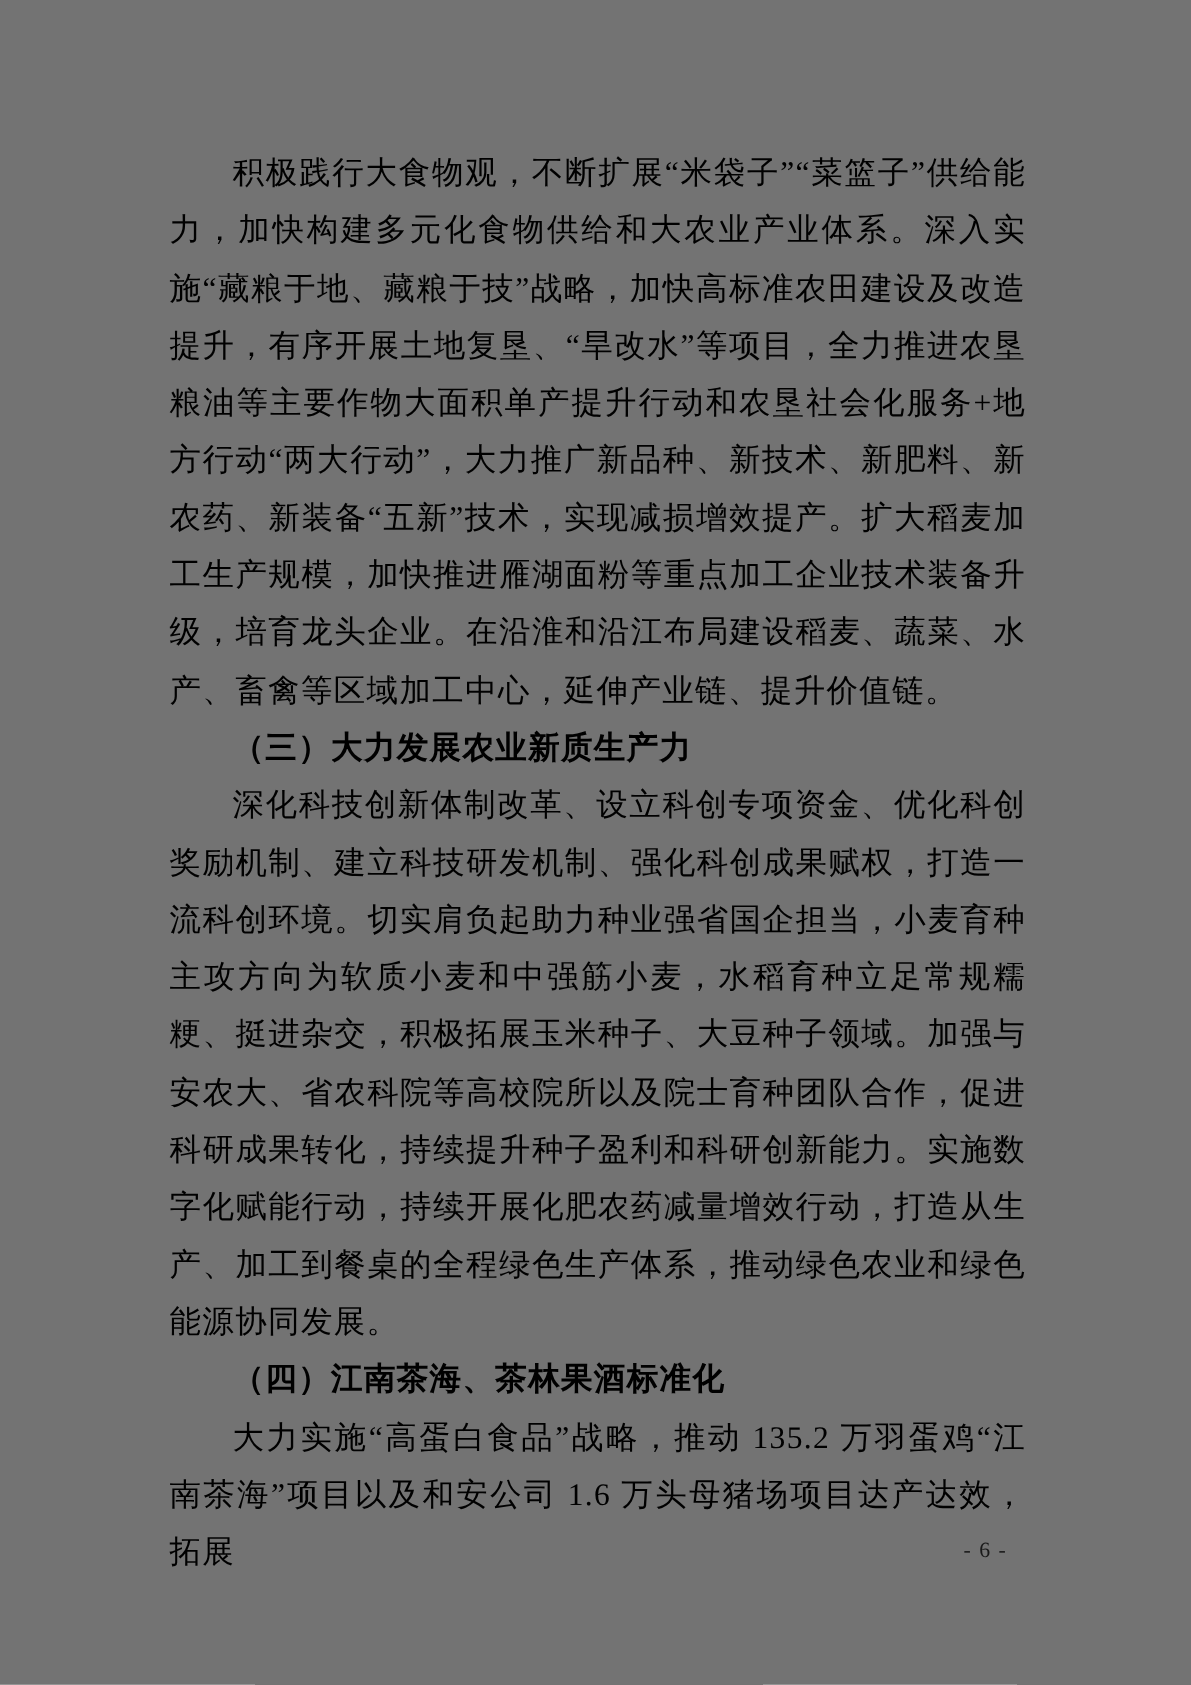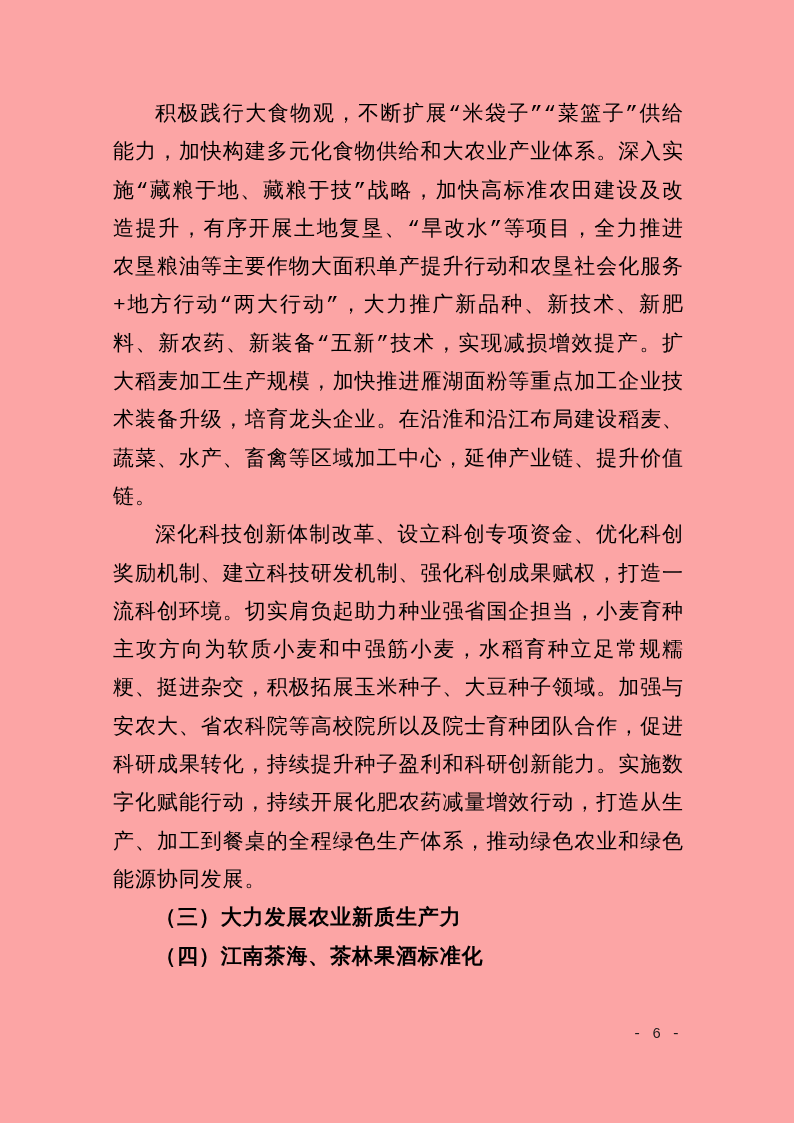--- a/index.html
+++ b/index.html
@@ -11,22 +11,21 @@
     height: 1123px;
     background: #ffffff;
     position: relative;
     overflow: hidden;
     font-family: "Liberation Serif", "DejaVu Serif", serif;
     color: #000000;
   }
   .page {
     position: absolute;
     inset: 0;
-    background: #fca5a5;
-    font-family: Liberation Mono, monospace;
+    background: #737373;
   }
   .content {
     position: absolute;
     left: 113px;
     top: 96px;
     width: 571px;
   }
   .para {
     margin: 0;
     font-size: 21px;
@@ -49,18 +48,19 @@
     letter-spacing: 1px;
     color: #1a1a1a;
   }
 </style>
 </head>
 <body>
 
 <div class="page">
   <div class="content">
     <p class="para">积极践行大食物观，不断扩展“米袋子”“菜篮子”供给能力，加快构建多元化食物供给和大农业产业体系。深入实施“藏粮于地、藏粮于技”战略，加快高标准农田建设及改造提升，有序开展土地复垦、“旱改水”等项目，全力推进农垦粮油等主要作物大面积单产提升行动和农垦社会化服务+地方行动“两大行动”，大力推广新品种、新技术、新肥料、新农药、新装备“五新”技术，实现减损增效提产。扩大稻麦加工生产规模，加快推进雁湖面粉等重点加工企业技术装备升级，培育龙头企业。在沿淮和沿江布局建设稻麦、蔬菜、水产、畜禽等区域加工中心，延伸产业链、提升价值链。</p>
+    <p class="para heading">（三）大力发展农业新质生产力</p>
     <p class="para">深化科技创新体制改革、设立科创专项资金、优化科创奖励机制、建立科技研发机制、强化科创成果赋权，打造一流科创环境。切实肩负起助力种业强省国企担当，小麦育种主攻方向为软质小麦和中强筋小麦，水稻育种立足常规糯粳、挺进杂交，积极拓展玉米种子、大豆种子领域。加强与安农大、省农科院等高校院所以及院士育种团队合作，促进科研成果转化，持续提升种子盈利和科研创新能力。实施数字化赋能行动，持续开展化肥农药减量增效行动，打造从生产、加工到餐桌的全程绿色生产体系，推动绿色农业和绿色能源协同发展。</p>
-    <p class="para heading">（三）大力发展农业新质生产力</p>
     <p class="para heading">（四）江南茶海、茶林果酒标准化</p>
+    <p class="para">大力实施“高蛋白食品”战略，推动 135.2 万羽蛋鸡“江南茶海”项目以及和安公司 1.6 万头母猪场项目达产达效，拓展</p>
   </div>
   <div class="footer">- 6 -</div>
 </div>
 
 </body></html>

